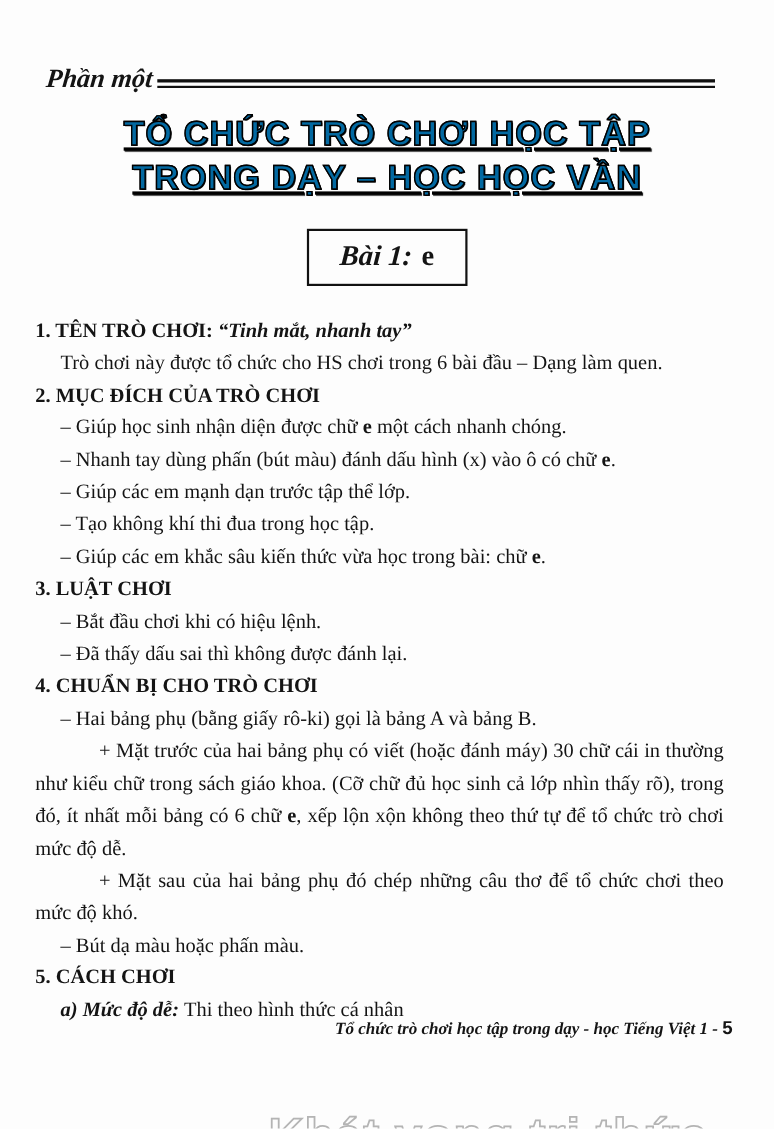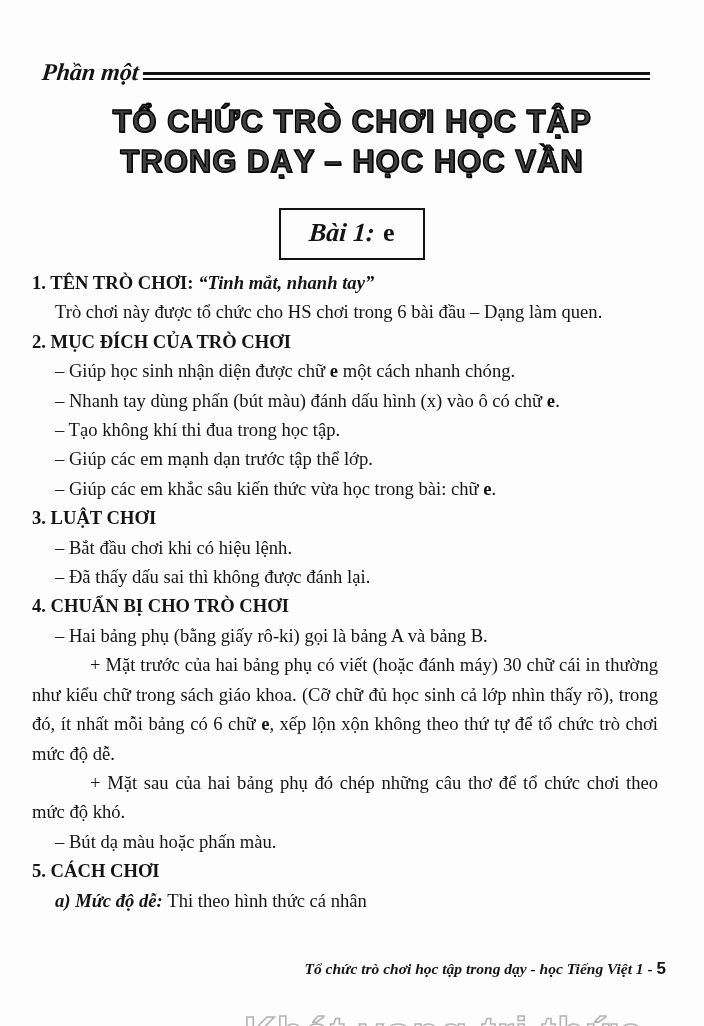--- a/index.html
+++ b/index.html
@@ -33,61 +33,62 @@
   }
 
   
   .title{
     text-align:center;
     margin-top:16px;
     font-family:"Liberation Sans", sans-serif;
     font-weight:bold;
     font-size:31px;line-height:40px;
     letter-spacing:1px;
-    color:#404040;
+    color:#0369a1;
     -webkit-text-stroke:1.3px #000;
     text-shadow:1px 1px 0 #222;
+    text-decoration:underline;
   }
 
   
   .lesson-box-wrap{display:flex;justify-content:center;margin-top:26px;}
   .lesson-box{
     border:2.5px solid #111;
     padding:8px 26px 10px 26px;
     min-width:90px;text-align:center;
   }
   .lesson-label{
     font-style:italic;font-weight:bold;
     font-size:26px;
     transform:skewX(-4deg);display:inline-block;
   }
   .lesson-letter{
     font-weight:bold;font-size:26px;margin-left:8px;
   }
 
   
   .body{
-    margin:8px 46px 0 32px;
+    margin:26px 46px 0 32px;
     font-size:18.6px;
     line-height:29.4px;
     text-align:justify;
   }
   .body p{margin:0;}
   .h{font-weight:bold;}
   .ind{text-indent:23px;}
   .item{text-indent:23px;}
   .plus{text-indent:58px;}
   .sub{text-indent:23px;}
   .gamename{font-style:italic;font-weight:bold;}
   .lvl{font-style:italic;font-weight:bold;}
   b{font-weight:bold;}
 
   
   .footer{
-    position:absolute;top:959px;right:38px;
+    position:absolute;top:925px;right:38px;
     font-style:italic;font-weight:bold;
     font-size:15.5px;
     white-space:nowrap;
     margin-left:44px;
   }
   .footer .pgnum{
     font-style:normal;
     font-family:"Liberation Sans", sans-serif;
     font-size:17px;
   }
@@ -136,22 +137,22 @@
   </div>
 
   <div class="body">
 
     <p class="h"><span>1. TÊN TRÒ CHƠI: </span><span class="gamename">“Tinh mắt, nhanh tay”</span></p>
     <p class="ind">Trò chơi này được tổ chức cho HS chơi trong 6 bài đầu – Dạng làm quen.</p>
 
     <p class="h">2. MỤC ĐÍCH CỦA TRÒ CHƠI</p>
     <p class="item"><span>– Giúp học sinh nhận diện được chữ </span><b>e</b><span> một cách nhanh chóng.</span></p>
     <p class="item"><span>– Nhanh tay dùng phấn (bút màu) đánh dấu hình (x) vào ô có chữ </span><b>e</b><span>.</span></p>
+    <p class="item"><span>– Giúp các em mạnh dạn trước tập thể lớp.</span><b></b><span></span></p>
     <p class="item"><span>– Tạo không khí thi đua trong học tập.</span><b></b><span></span></p>
-    <p class="item"><span>– Giúp các em mạnh dạn trước tập thể lớp.</span><b></b><span></span></p>
     <p class="item"><span>– Giúp các em khắc sâu kiến thức vừa học trong bài: chữ </span><b>e</b><span>.</span></p>
 
     <p class="h">3. LUẬT CHƠI</p>
     <p class="item">– Bắt đầu chơi khi có hiệu lệnh.</p>
     <p class="item">– Đã thấy dấu sai thì không được đánh lại.</p>
 
     <p class="h">4. CHUẨN BỊ CHO TRÒ CHƠI</p>
     <p class="item">– Hai bảng phụ (bằng giấy rô-ki) gọi là bảng A và bảng B.</p>
     <p class="plus"><span>+ Mặt trước của hai bảng phụ có viết (hoặc đánh máy) 30 chữ cái in thường như kiểu chữ trong sách giáo khoa. (Cỡ chữ đủ học sinh cả lớp nhìn thấy rõ), trong đó, ít nhất mỗi bảng có 6 chữ </span><b>e</b><span>, xếp lộn xộn không theo thứ tự để tổ chức trò chơi mức độ dễ.</span></p>
     <p class="plus">+ Mặt sau của hai bảng phụ đó chép những câu thơ để tổ chức chơi theo mức độ khó.</p>

